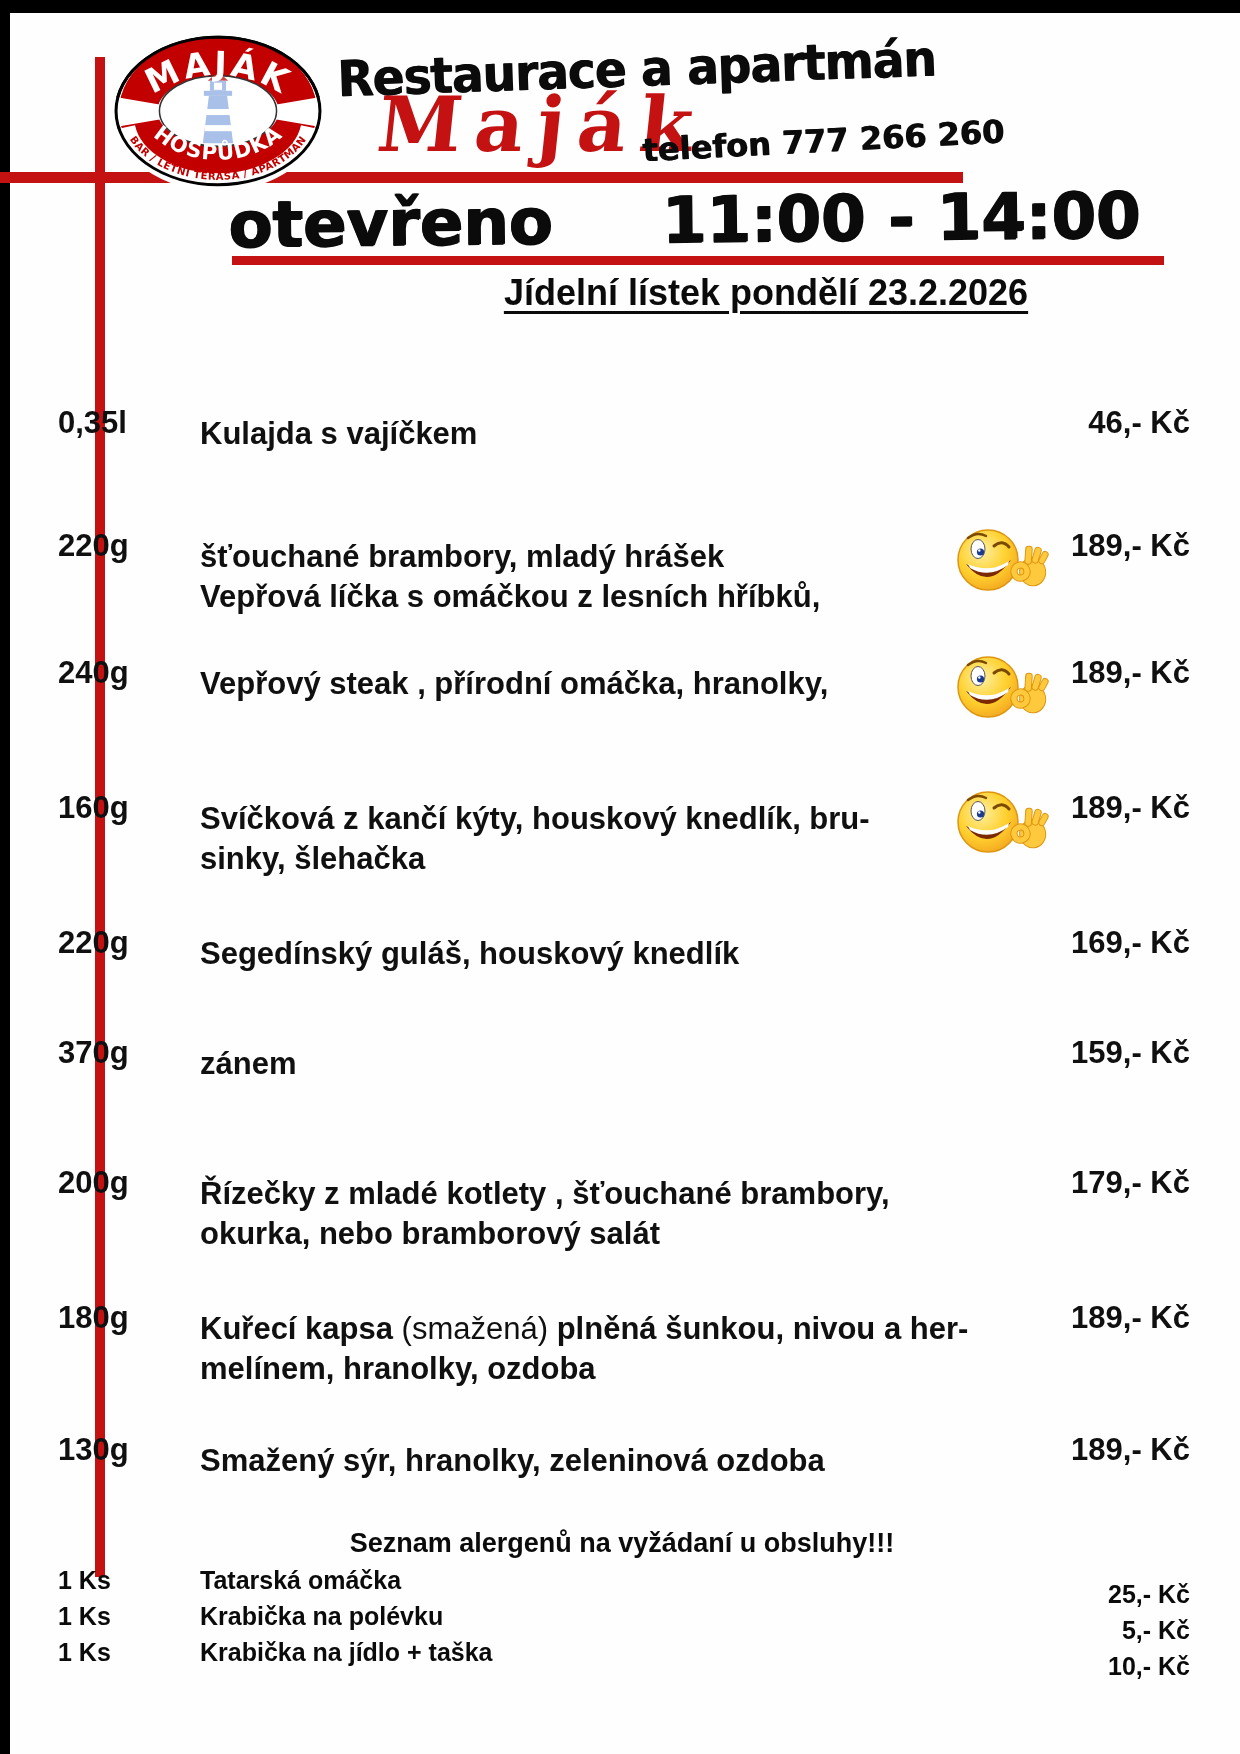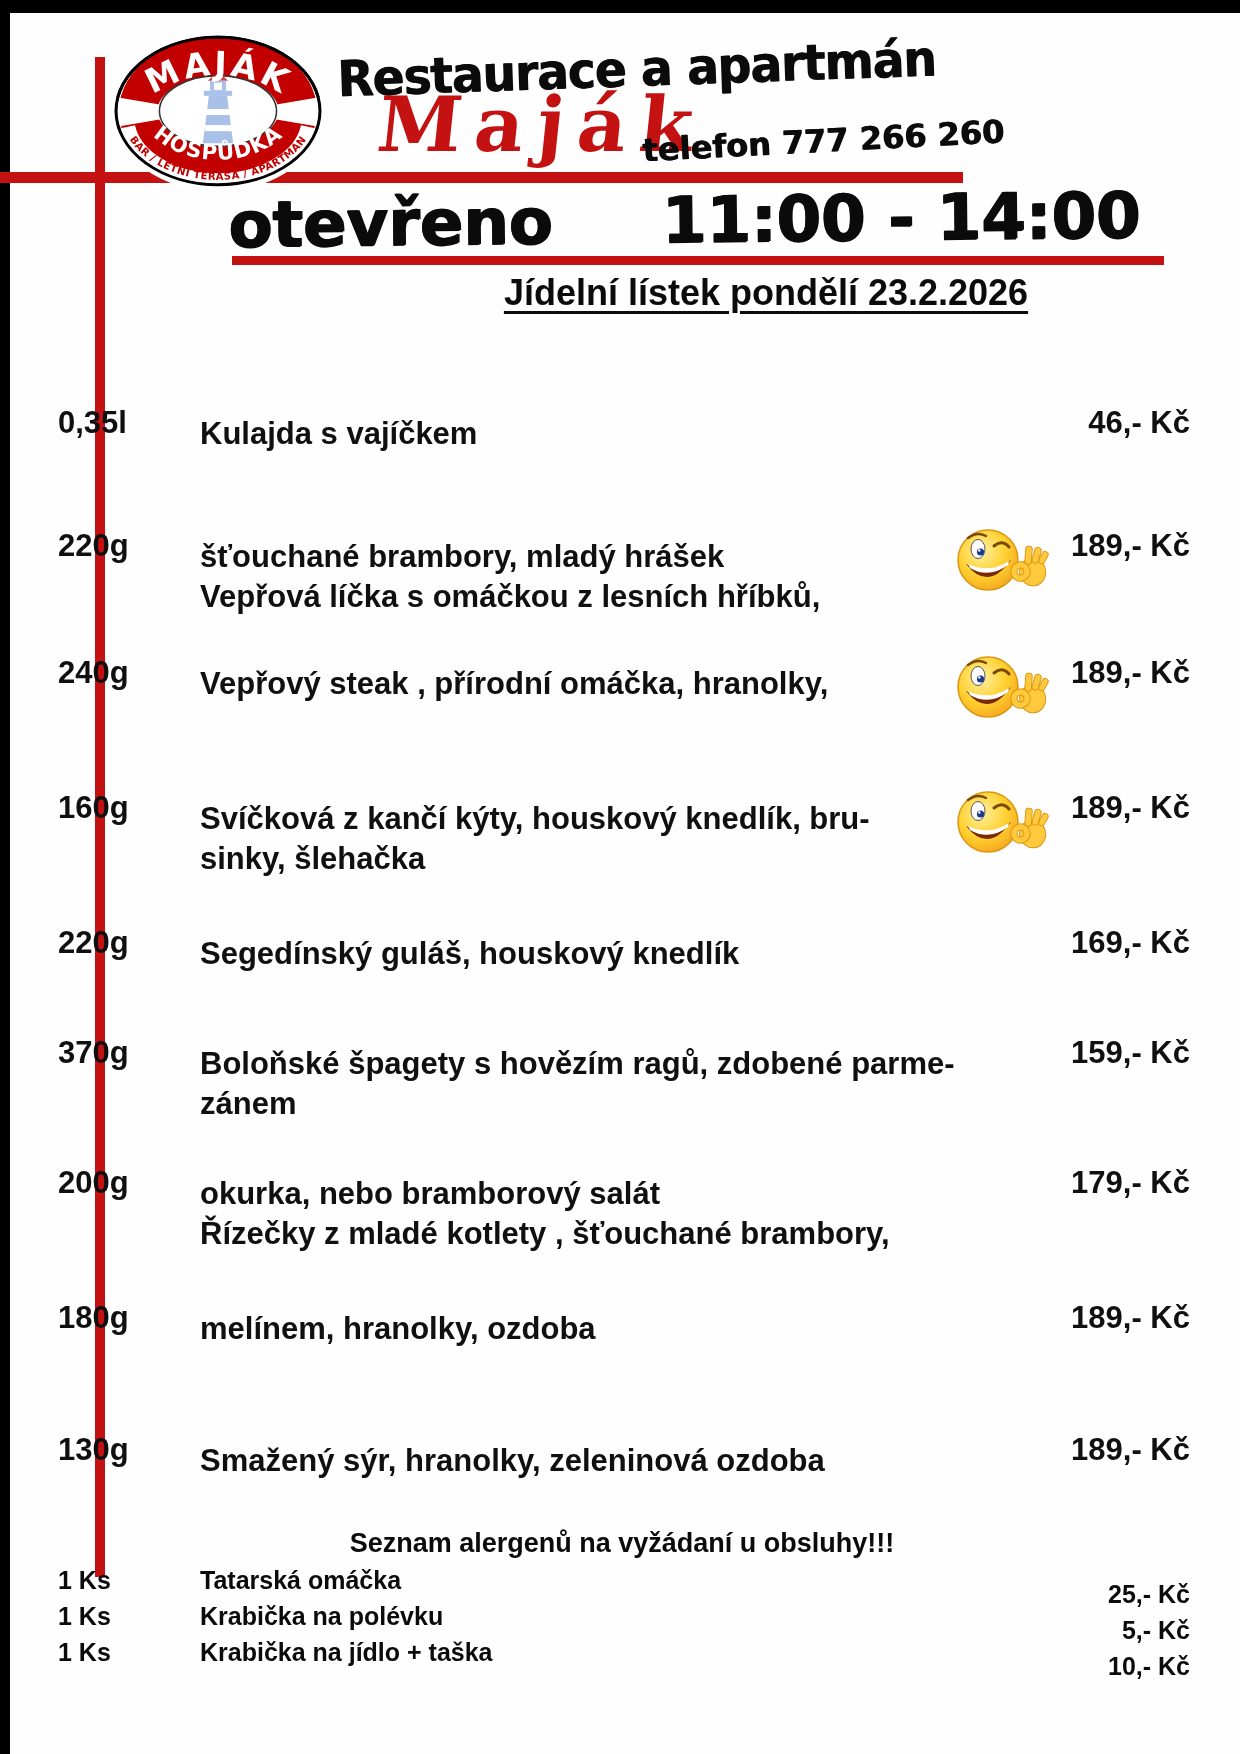--- a/index.html
+++ b/index.html
@@ -249,36 +249,36 @@
       <div class="menu-row">
         <span class="qty">220g</span>
         <div class="desc">
           <div class="dline">Segedínský guláš, houskový knedlík</div>
         </div>
         <span class="price">169,- Kč</span>
       </div>
       <div class="menu-row">
         <span class="qty">370g</span>
         <div class="desc">
-          <div class="dline">Boloňské špagety s hovězím ragů, zdobené parme-</div>
           <div class="dline">zánem</div>
         </div>
         <span class="price">159,- Kč</span>
       </div>
       <div class="menu-row">
         <span class="qty">200g</span>
         <div class="desc">
+          <div class="dline">Řízečky z mladé  kotlety ,  šťouchané brambory,</div>
           <div class="dline">okurka, nebo bramborový salát</div>
-          <div class="dline">Řízečky z mladé  kotlety ,  šťouchané brambory,</div>
         </div>
         <span class="price">179,- Kč</span>
       </div>
       <div class="menu-row">
         <span class="qty">180g</span>
         <div class="desc">
+          <div class="dline">Kuřecí kapsa <span class="paren">(smažená)</span> plněná šunkou, nivou a her-</div>
           <div class="dline">melínem, hranolky, ozdoba</div>
         </div>
         <span class="price">189,- Kč</span>
       </div>
       <div class="menu-row">
         <span class="qty">130g</span>
         <div class="desc">
           <div class="dline">Smažený sýr, hranolky, zeleninová ozdoba</div>
         </div>
         <span class="price">189,- Kč</span>

